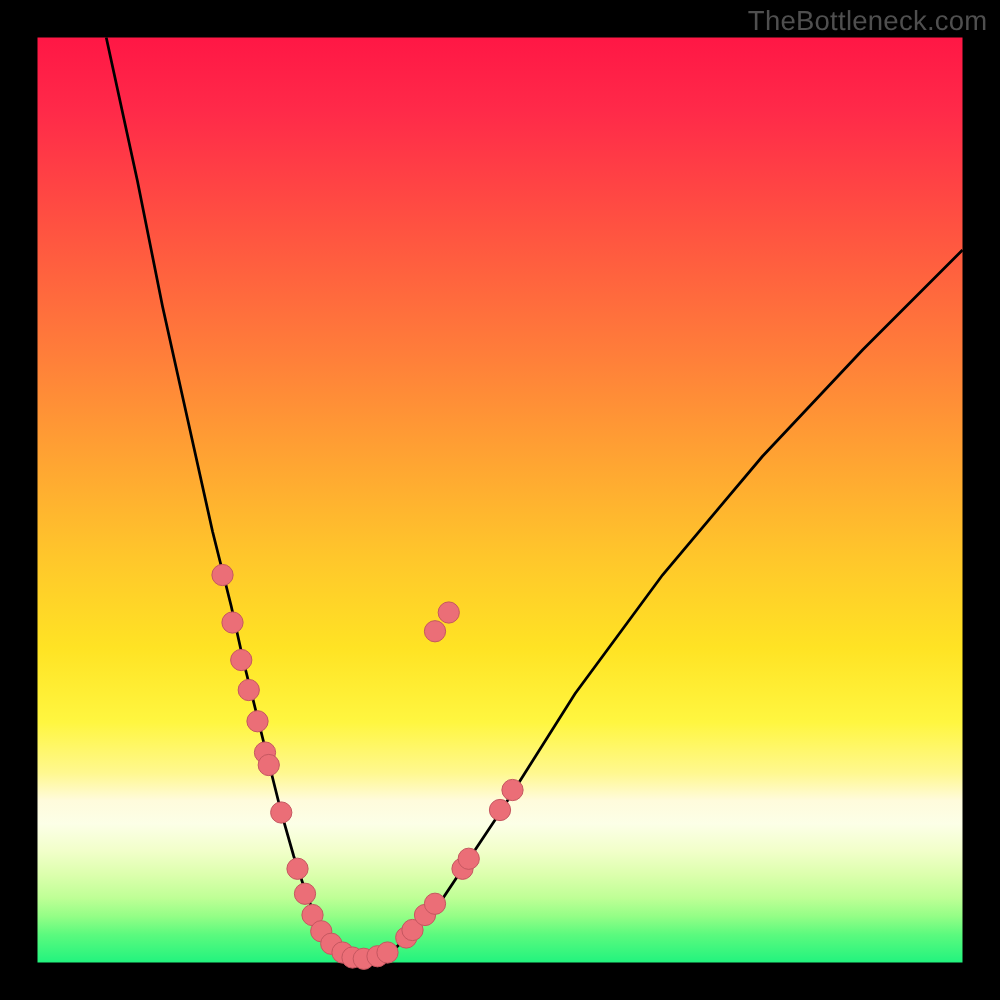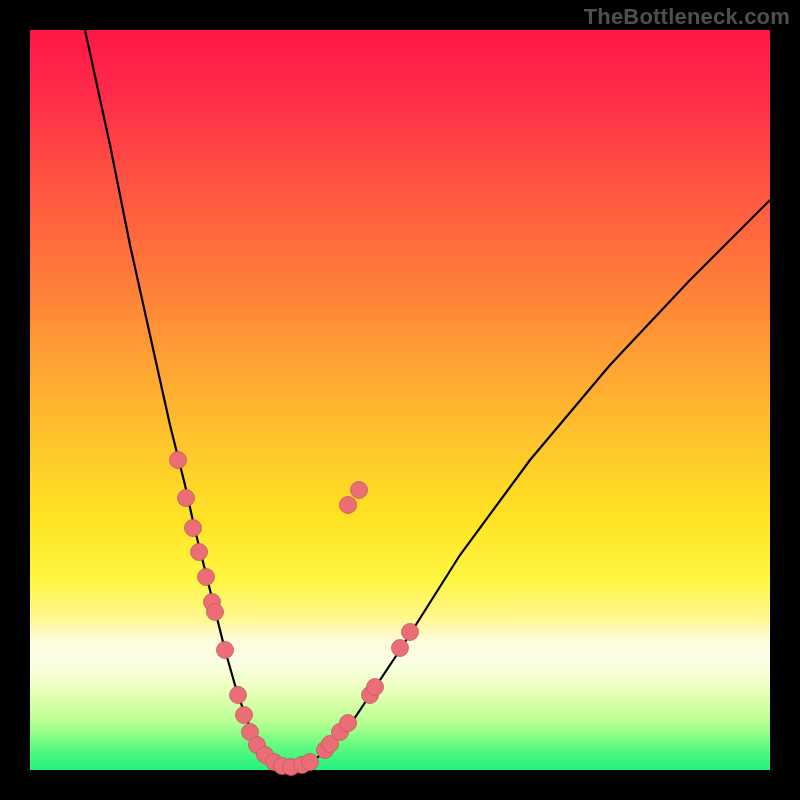--- a/index.html
+++ b/index.html
@@ -18,21 +18,21 @@
     width: 800px;
     height: 800px;
     background: #000;
   }
   .watermark {
     position: absolute;
     top: 4px;
     right: 10px;
     color: #4f4f4f;
     font-size: 22px;
-    font-weight: 700;
+    font-weight: 400;
     letter-spacing: 0.2px;
   }
   .plot {
     position: absolute;
     left: 30px;
     top: 30px;
     width: 740px;
     height: 740px;
     
     background: linear-gradient(

